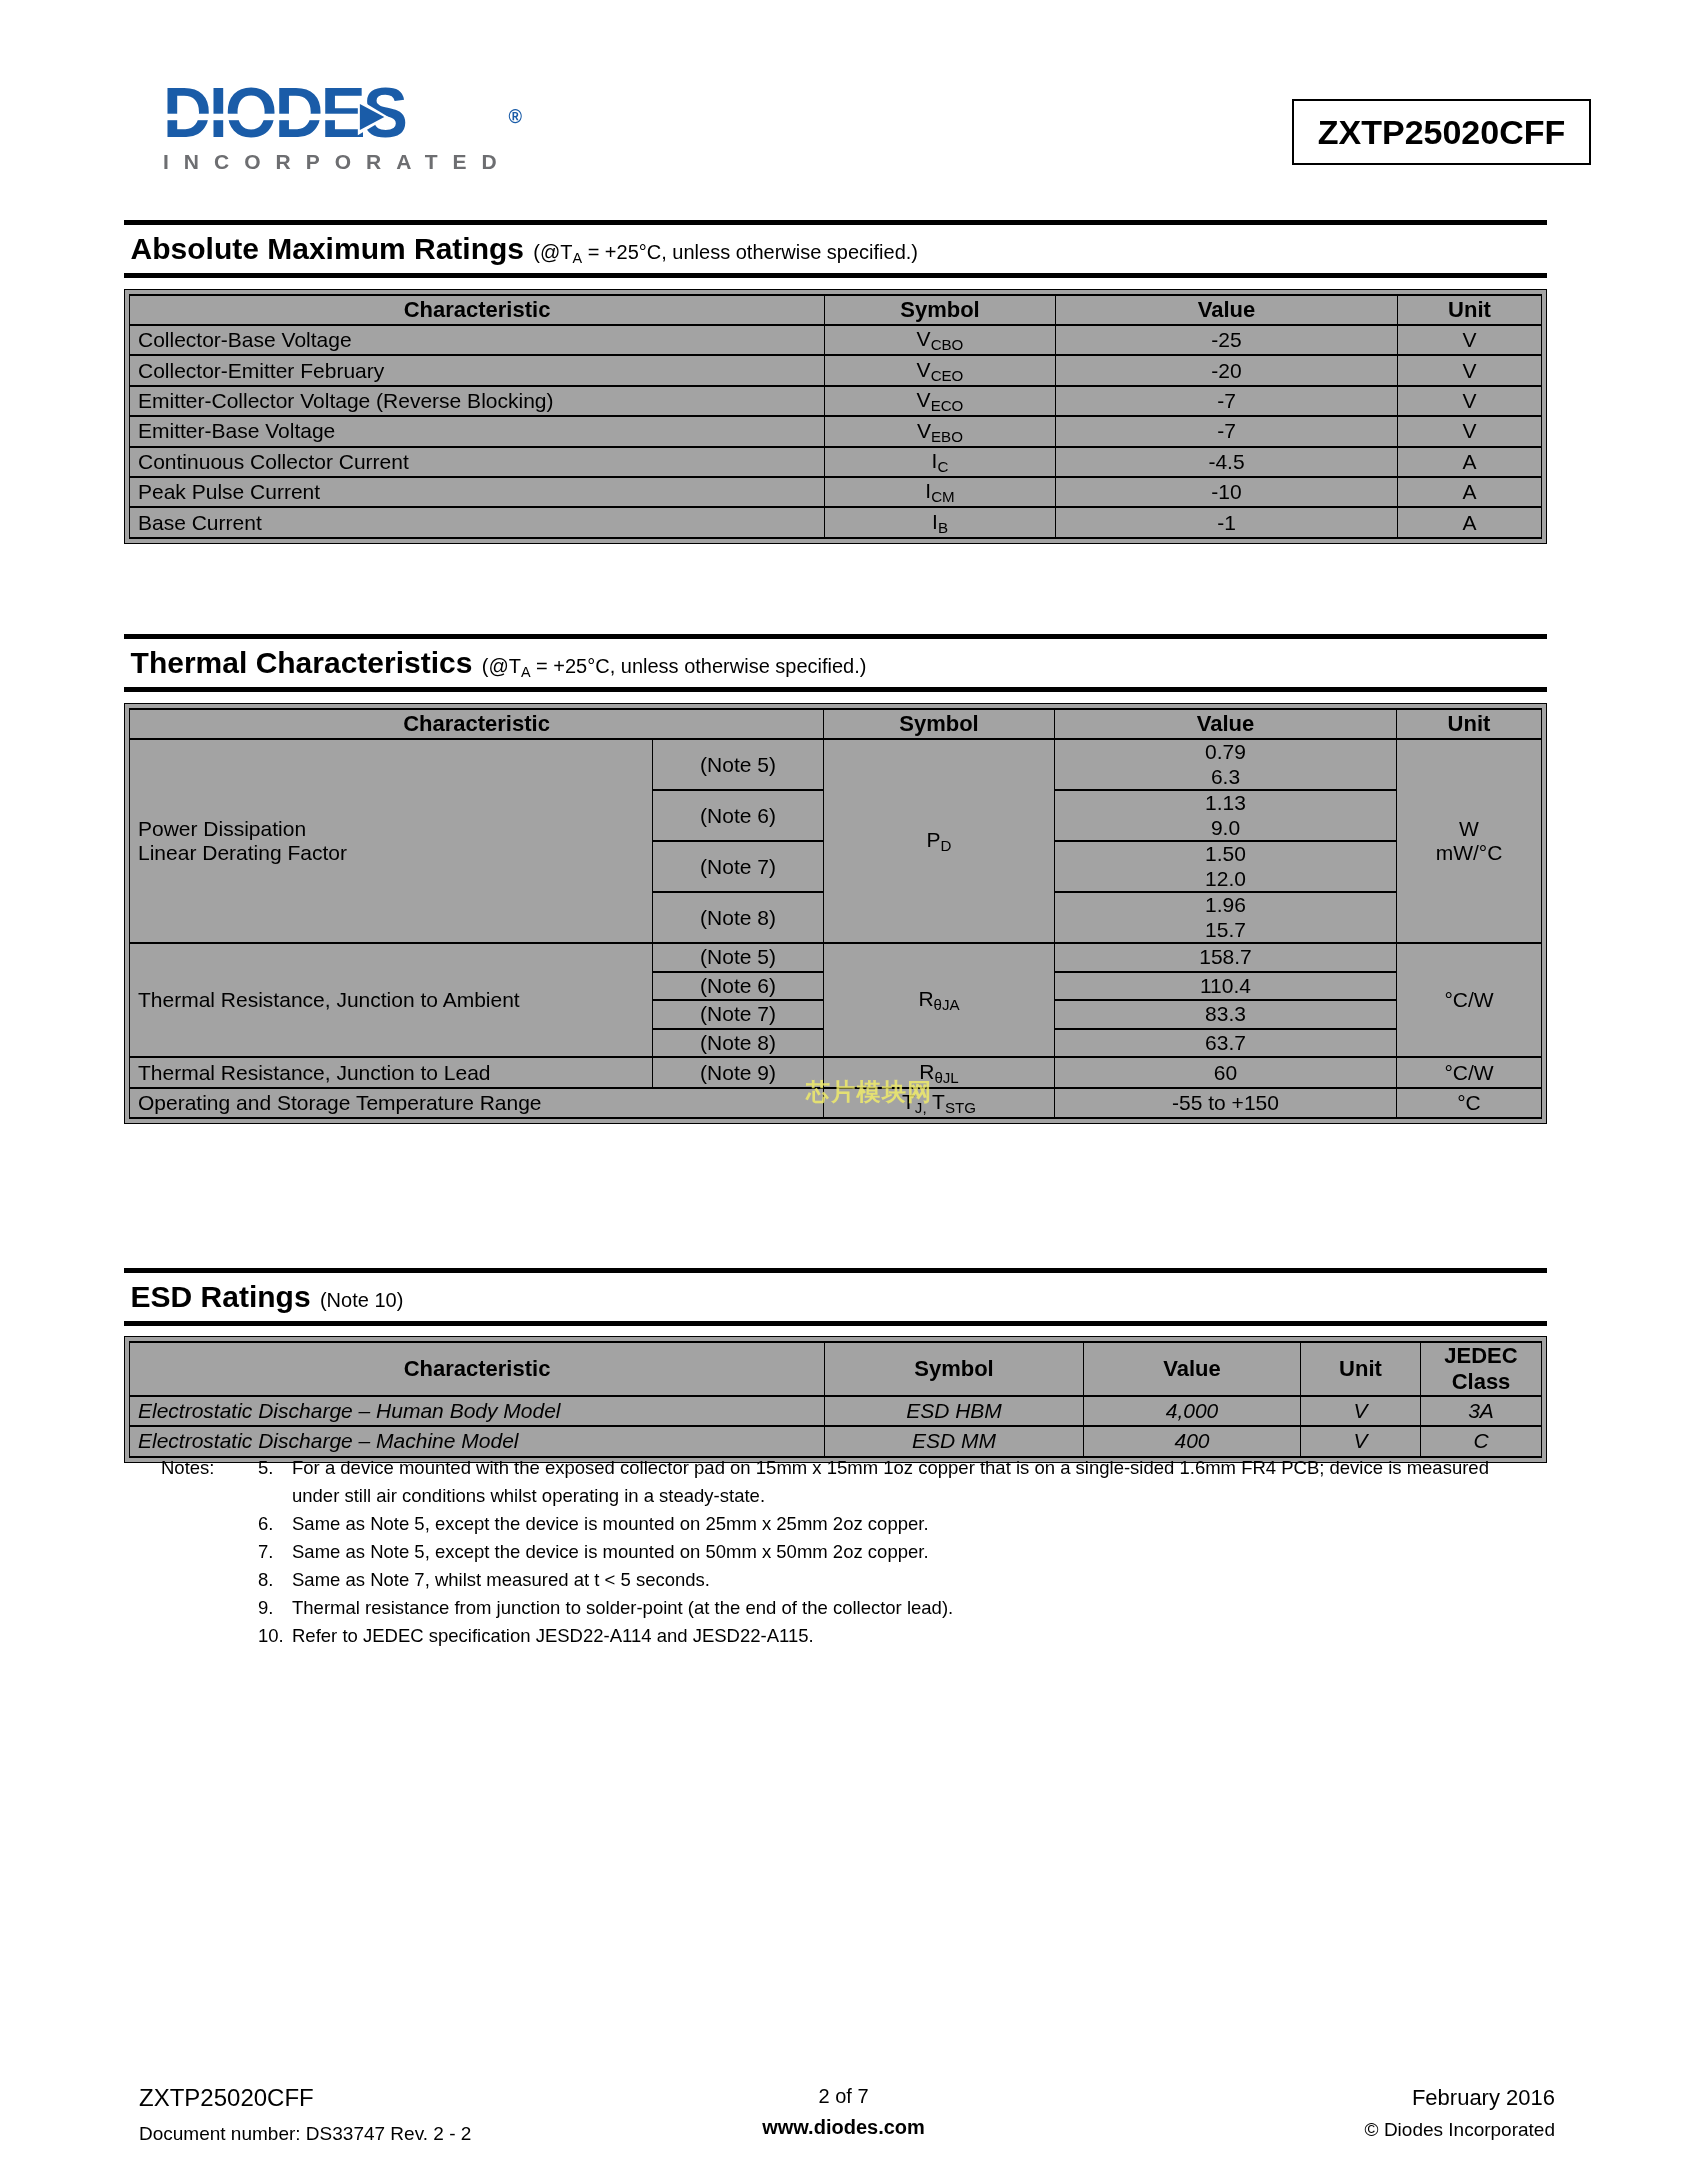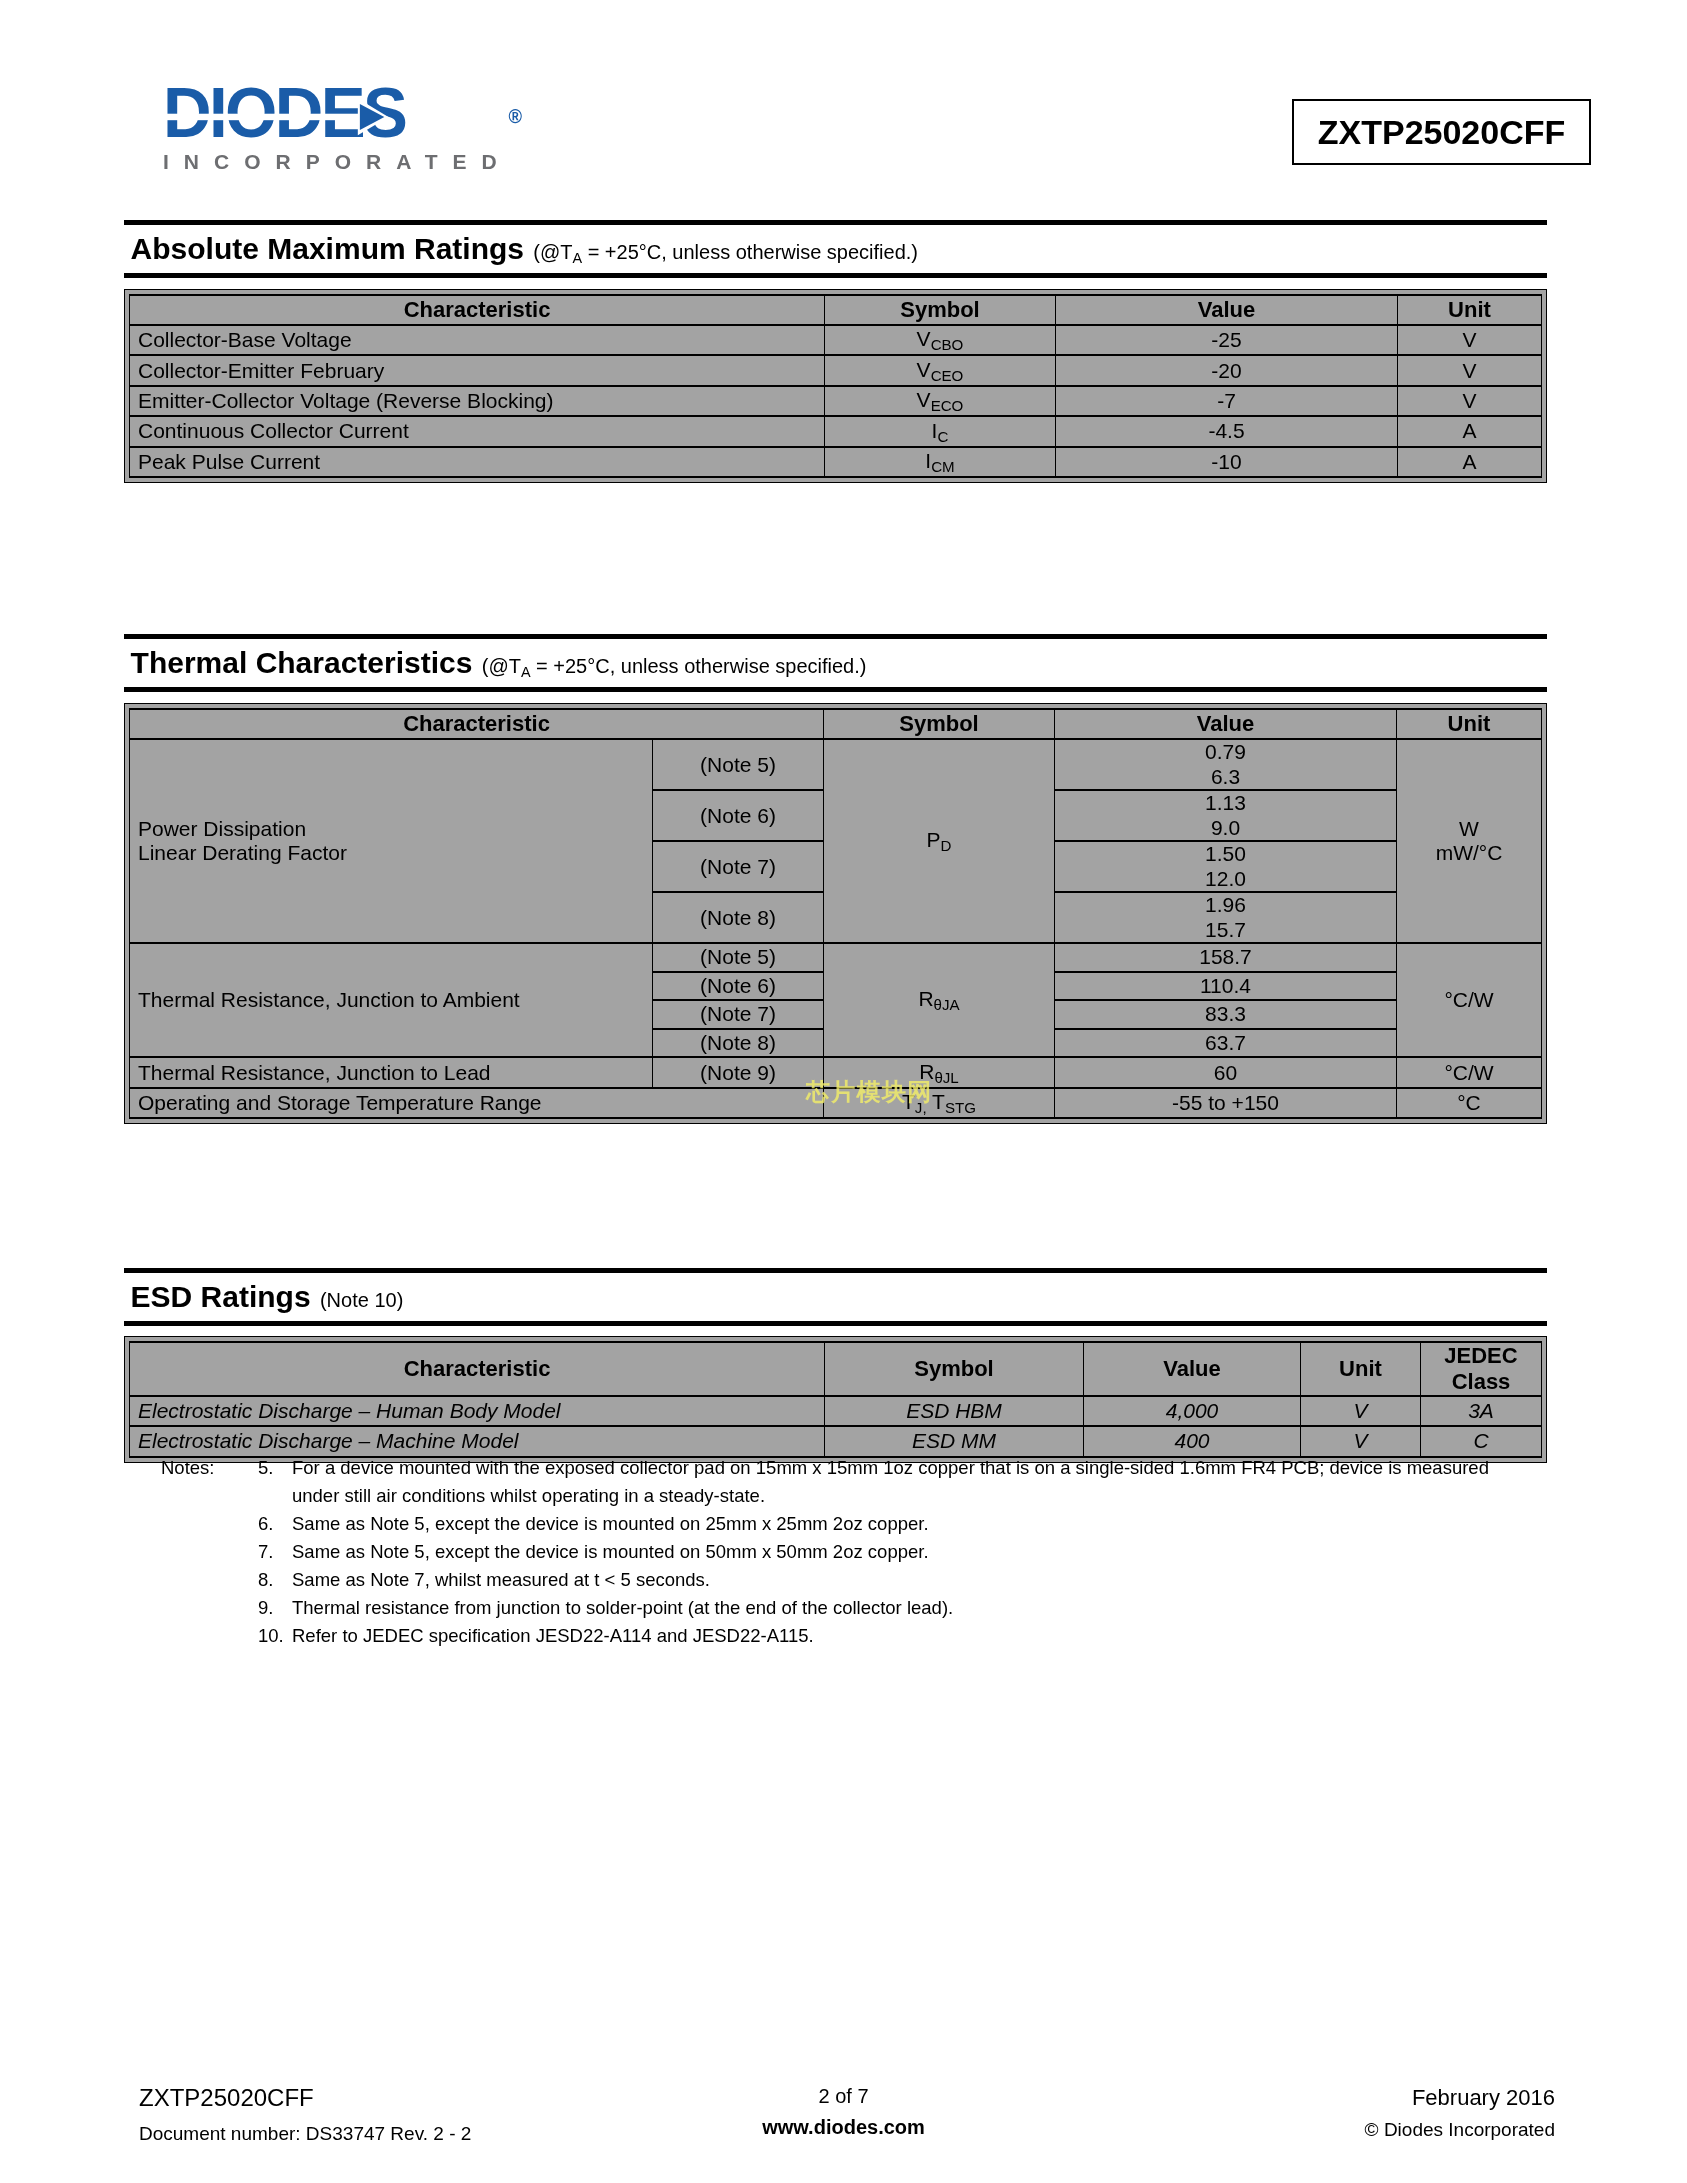--- a/index.html
+++ b/index.html
@@ -121,29 +121,41 @@
       <td>-20</td>
       <td>V</td>
     </tr>
     <tr>
       <td class="char">Emitter-Collector Voltage (Reverse Blocking)</td>
       <td><span>V</span><sub>ECO</sub></td>
       <td>-7</td>
       <td>V</td>
     </tr>
     <tr>
+      <td class="char">Emitter-Base Voltage</td>
+      <td><span>V</span><sub>EBO</sub></td>
+      <td>-7</td>
+      <td>V</td>
+    </tr>
+    <tr>
       <td class="char">Continuous Collector Current</td>
       <td><span>I</span><sub>C</sub></td>
       <td>-4.5</td>
       <td>A</td>
     </tr>
     <tr>
       <td class="char">Peak Pulse Current</td>
       <td><span>I</span><sub>CM</sub></td>
       <td>-10</td>
+      <td>A</td>
+    </tr>
+    <tr>
+      <td class="char">Base Current</td>
+      <td><span>I</span><sub>B</sub></td>
+      <td>-1</td>
       <td>A</td>
     </tr>
   </tbody>
       </table>
   </div>
 </div>
 
 <div class="section" style="top:634px;">
   <div class="rule"></div>
   <div class="title-row">

